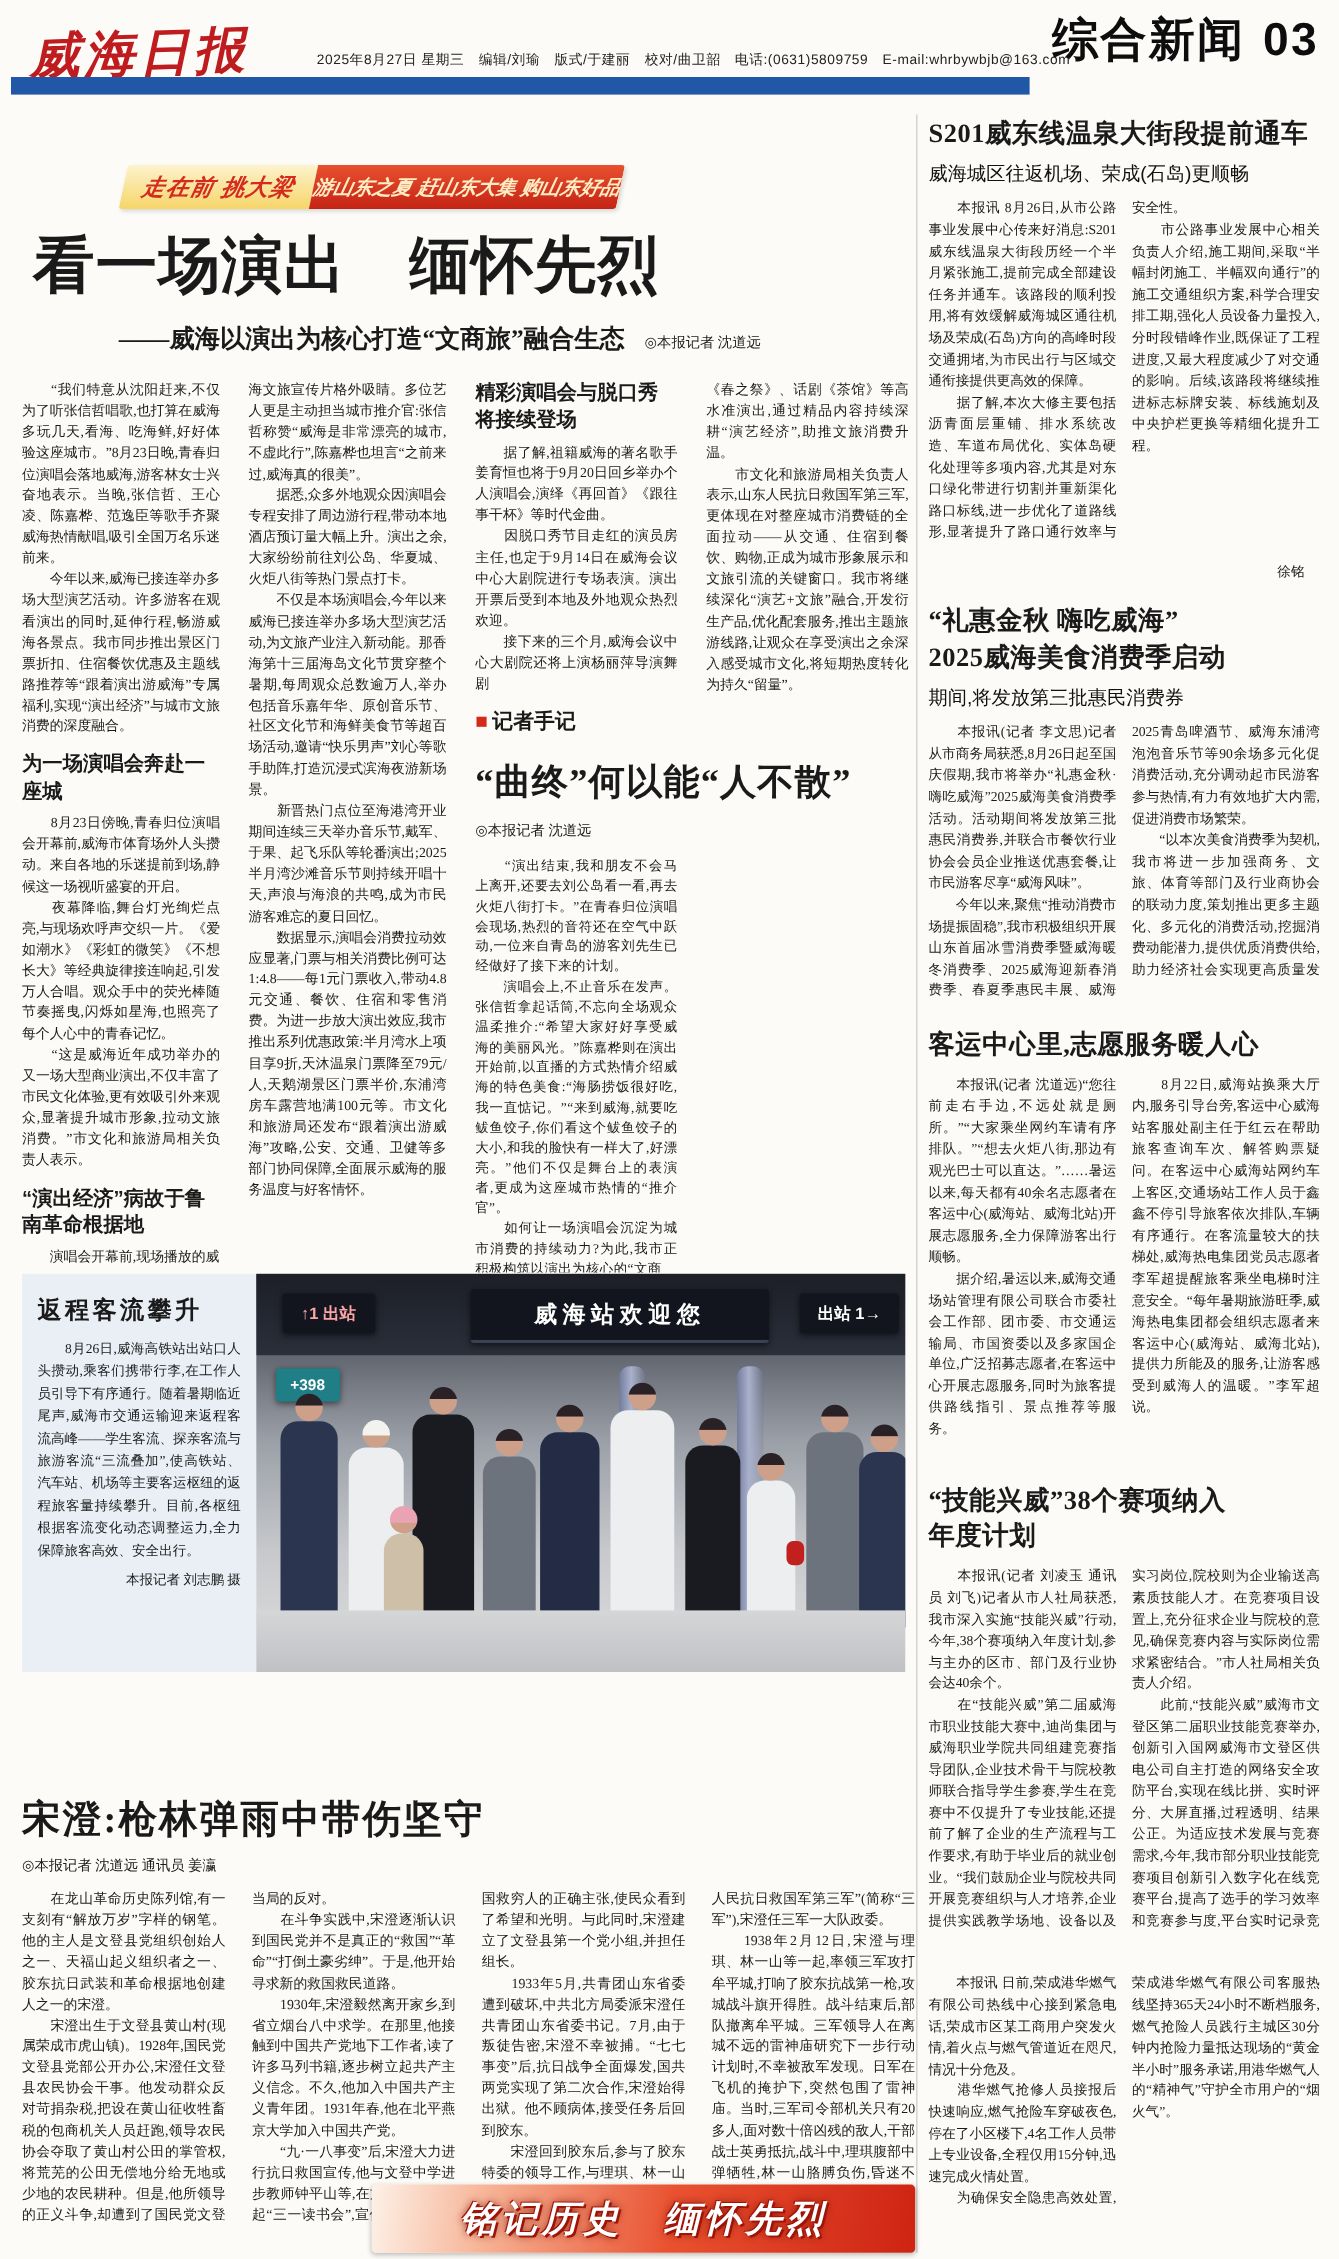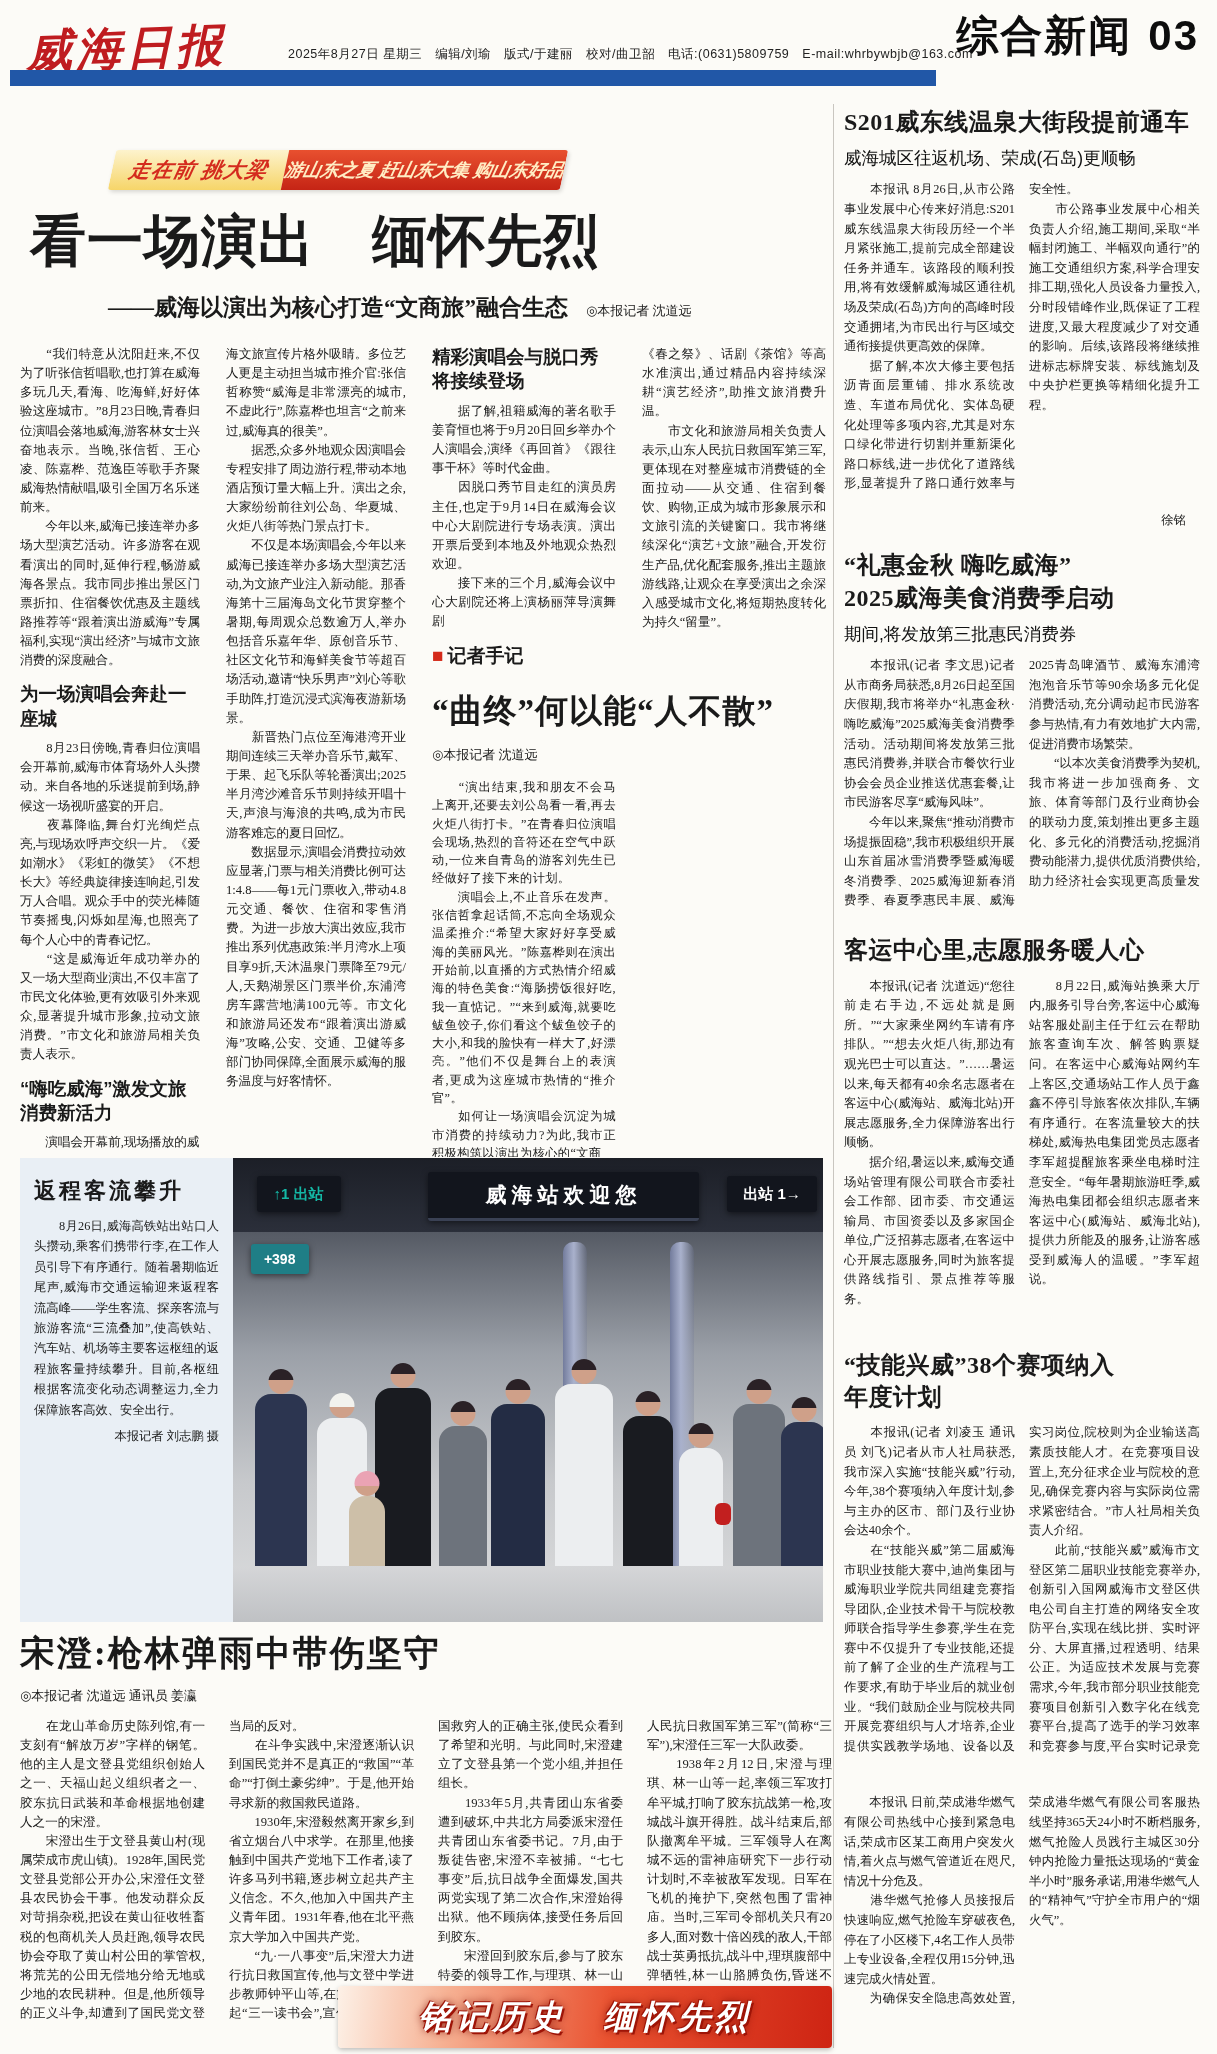--- a/index.html
+++ b/index.html
@@ -47,34 +47,34 @@
   .notes-label{font-family:"Liberation Sans",sans-serif;font-weight:800;font-size:19px;}
   .notes-label .sq{color:#d42a1a;margin-right:4px;}
   .notes-title{font-size:33px;font-weight:900;margin-top:20px;letter-spacing:1px;}
   .notes-byline{font-size:13px;margin-top:12px;}
   .notes-cols{display:flex;gap:26px;margin-top:14px;height:408px;overflow:hidden;flex-direction:column;}
   .notes .flow{font-size:12.2px;line-height:1.5;letter-spacing:.4px;}
   .qrwrap{margin-top:10px;text-align:center;}
   .qrwrap svg{display:block;margin:0 auto;background:#fff;}
   .qr-caption{font-size:13px;margin-top:6px;font-family:"Liberation Sans",sans-serif;}
   
-  #photoblock{left:20px;top:1158px;width:803px;height:464px;display:flex;}
+  #photoblock{left:20px;top:1158px;width:803px;height:362px;display:flex;}
   .capbox{width:213px;flex:none;background:#e9eff5;padding:18px 14px;box-sizing:border-box;}
   .capbox h3{margin:0;font-size:22px;letter-spacing:3px;font-weight:900;}
   .capbox .flow{font-size:12.3px;line-height:1.66;margin-top:10px;}
   .credit{text-align:right;font-size:12.3px;margin-top:8px;}
   .photo{flex:1;position:relative;overflow:hidden;
     background:linear-gradient(#32353e 0%,#555a64 16%,#9ba0a8 42%,#c7c9cc 70%,#dddedf 100%);}
   .ceiling{position:absolute;left:0;top:0;right:0;height:74px;background:linear-gradient(#1c1f27,#2b2f3a);}
   .sign{position:absolute;color:#fff;font-family:"Liberation Sans",sans-serif;
     font-weight:700;background:#12151d;border-radius:3px;display:flex;align-items:center;
     justify-content:center;box-shadow:0 2px 6px rgba(0,0,0,.5);}
   .sign-main{left:33%;top:14px;width:46%;height:46px;font-size:21px;letter-spacing:5px;
     border-bottom:3px solid #3a4154;}
-  .sign-left{left:4%;top:18px;width:84px;height:36px;font-size:15px;color:#14b8a6;}
+  .sign-left{left:4%;top:18px;width:84px;height:36px;font-size:15px;color:#fca5a5;}
   .sign-right{right:1%;top:18px;width:90px;height:36px;font-size:15px;}
   .sign-small{left:3%;top:86px;width:58px;height:30px;font-size:14px;background:#1f7e86;}
   .pillar{position:absolute;top:84px;width:24px;height:330px;border-radius:10px;
     background:linear-gradient(90deg,#737c9c,#a9b1cc 45%,#69719042);}
   .pillar.p2{height:356px;}
   .floor{position:absolute;left:0;bottom:0;right:0;height:56px;
     background:linear-gradient(#d5d6d8,#bfc1c4);}
   .person{position:absolute;border-radius:16px 16px 6px 6px;}
   .person::before{content:"";position:absolute;top:-25px;left:50%;transform:translateX(-50%);
     width:25px;height:25px;border-radius:50%;
@@ -129,21 +129,21 @@
     <span class="lead-byline">◎本报记者 沈道远</span>
   </div>
   <div class="lead-cols">
     <div class="ncol">
       <div class="flow">　　“我们特意从沈阳赶来,不仅为了听张信哲唱歌,也打算在威海多玩几天,看海、吃海鲜,好好体验这座城市。”8月23日晚,青春归位演唱会落地威海,游客林女士兴奋地表示。当晚,张信哲、王心凌、陈嘉桦、范逸臣等歌手齐聚威海热情献唱,吸引全国万名乐迷前来。
 　　今年以来,威海已接连举办多场大型演艺活动。许多游客在观看演出的同时,延伸行程,畅游威海各景点。我市同步推出景区门票折扣、住宿餐饮优惠及主题线路推荐等“跟着演出游威海”专属福利,实现“演出经济”与城市文旅消费的深度融合。</div>
       <div class="subhead">为一场演唱会奔赴一座城</div>
       <div class="flow">　　8月23日傍晚,青春归位演唱会开幕前,威海市体育场外人头攒动。来自各地的乐迷提前到场,静候这一场视听盛宴的开启。
 　　夜幕降临,舞台灯光绚烂点亮,与现场欢呼声交织一片。《爱如潮水》《彩虹的微笑》《不想长大》等经典旋律接连响起,引发万人合唱。观众手中的荧光棒随节奏摇曳,闪烁如星海,也照亮了每个人心中的青春记忆。
 　　“这是威海近年成功举办的又一场大型商业演出,不仅丰富了市民文化体验,更有效吸引外来观众,显著提升城市形象,拉动文旅消费。”市文化和旅游局相关负责人表示。</div>
-      <div class="subhead">“嗨吃威海”激发文旅消费新活力</div>
+      <div class="subhead">“演出经济”病故于鲁南革命根据地</div>
       <div class="flow">　　演唱会开幕前,现场播放的威</div>
     </div>
     <div class="ncol">
       <div class="flow">海文旅宣传片格外吸睛。多位艺人更是主动担当城市推介官:张信哲称赞“威海是非常漂亮的城市,不虚此行”,陈嘉桦也坦言“之前来过,威海真的很美”。
 　　据悉,众多外地观众因演唱会专程安排了周边游行程,带动本地酒店预订量大幅上升。演出之余,大家纷纷前往刘公岛、华夏城、火炬八街等热门景点打卡。
 　　不仅是本场演唱会,今年以来威海已接连举办多场大型演艺活动,为文旅产业注入新动能。那香海第十三届海岛文化节贯穿整个暑期,每周观众总数逾万人,举办包括音乐嘉年华、原创音乐节、社区文化节和海鲜美食节等超百场活动,邀请“快乐男声”刘心等歌手助阵,打造沉浸式滨海夜游新场景。
 　　新晋热门点位至海港湾开业期间连续三天举办音乐节,戴军、于果、起飞乐队等轮番演出;2025半月湾沙滩音乐节则持续开唱十天,声浪与海浪的共鸣,成为市民游客难忘的夏日回忆。
 　　数据显示,演唱会消费拉动效应显著,门票与相关消费比例可达1:4.8——每1元门票收入,带动4.8元交通、餐饮、住宿和零售消费。为进一步放大演出效应,我市推出系列优惠政策:半月湾水上项目享9折,天沐温泉门票降至79元/人,天鹅湖景区门票半价,东浦湾房车露营地满100元等。市文化和旅游局还发布“跟着演出游威海”攻略,公安、交通、卫健等多部门协同保障,全面展示威海的服务温度与好客情怀。</div>
     </div>
     <div class="wcol">

